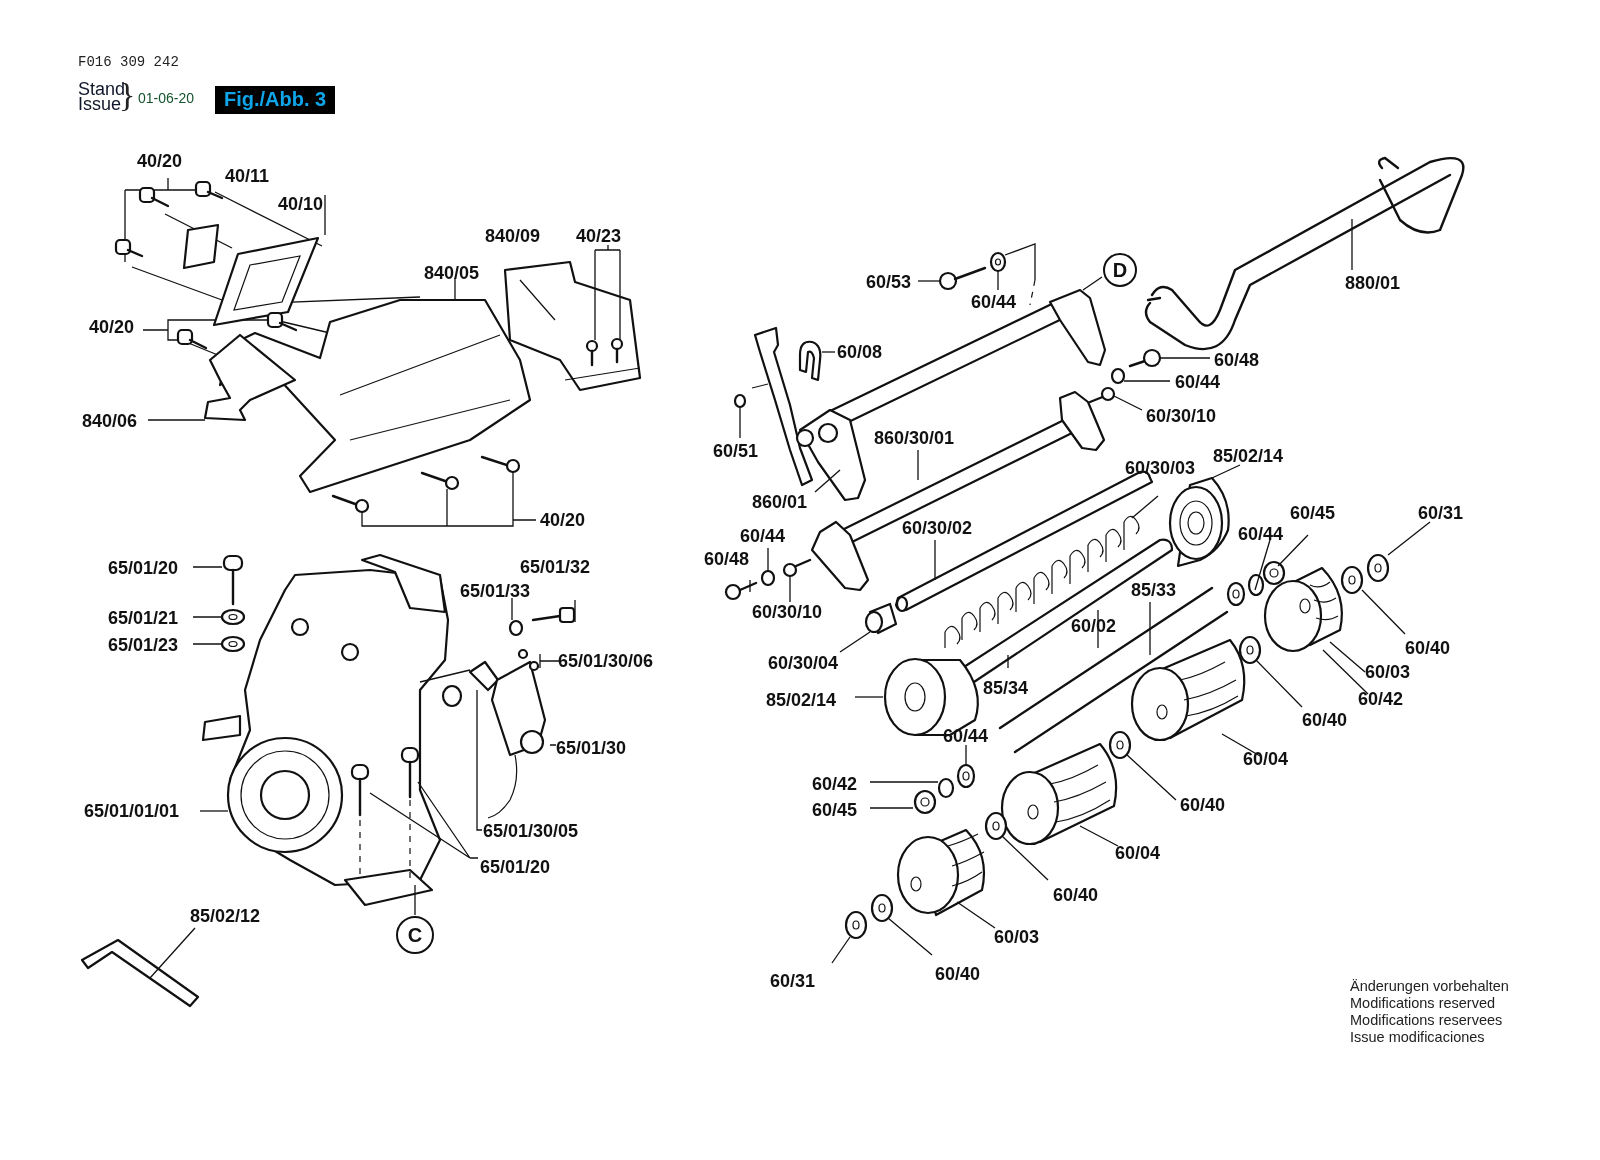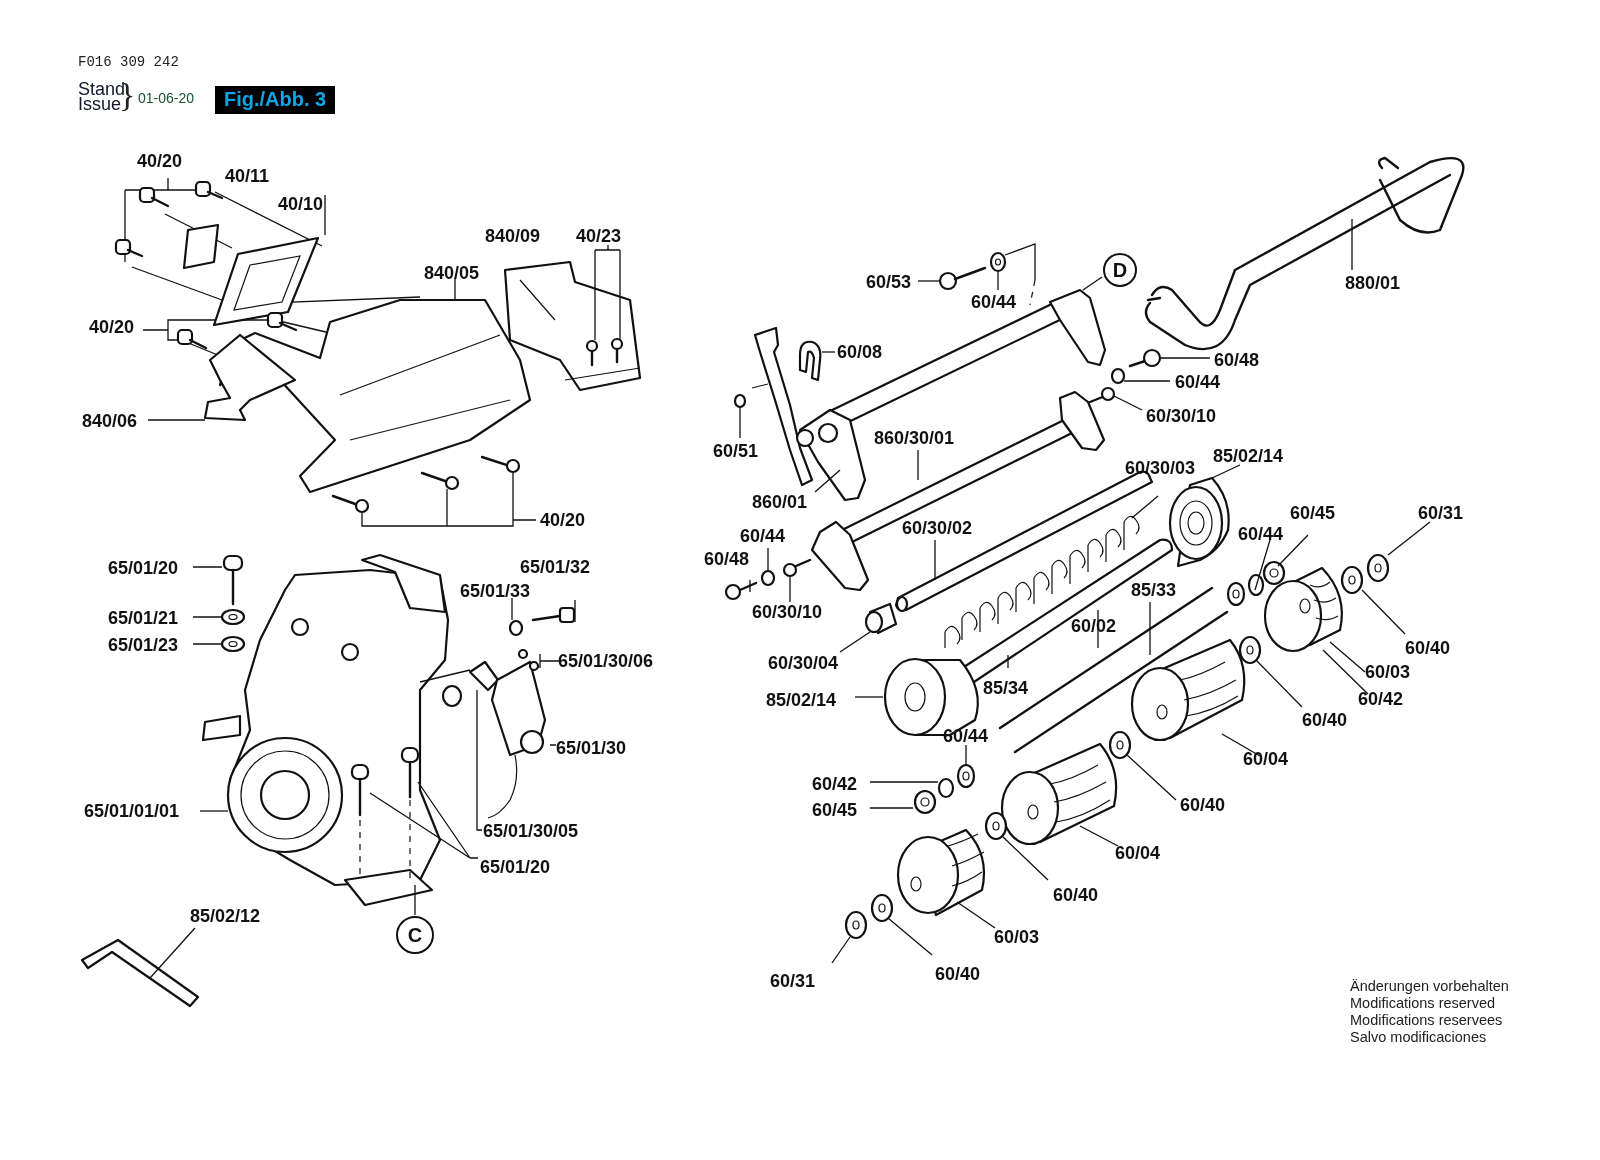--- a/index.html
+++ b/index.html
@@ -469,14 +469,14 @@
   <text class="lbl" x="1053" y="901">60/40</text>
   <text class="lbl" x="994" y="943">60/03</text>
   <text class="lbl" x="770" y="987">60/31</text>
   <text class="lbl" x="935" y="980">60/40</text>
 </svg>
 
 <div class="footer">
   <div>Änderungen vorbehalten</div>
   <div>Modifications reserved</div>
   <div>Modifications reservees</div>
-  <div>Salvo modificaciones</div>
+  <div>Issue modificaciones</div>
 </div>
 
 </body></html>

